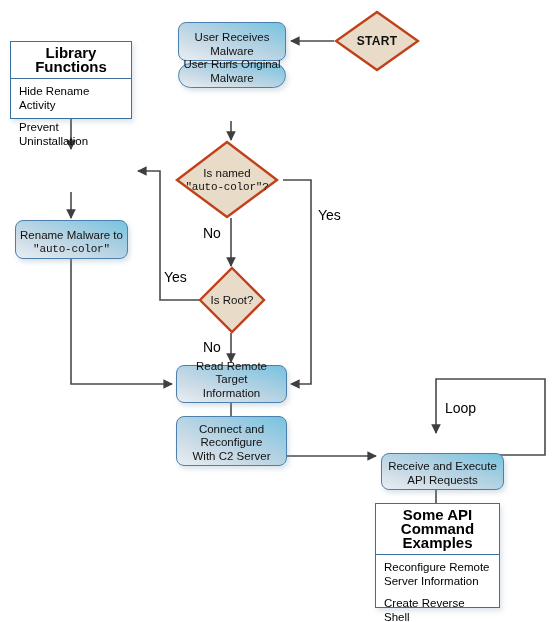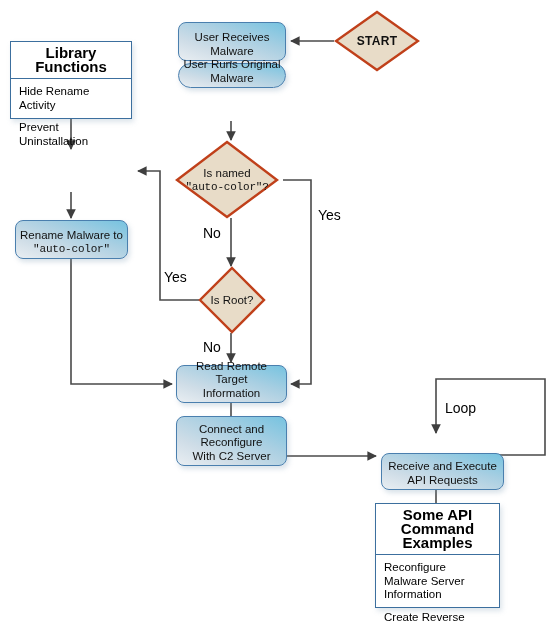--- a/index.html
+++ b/index.html
@@ -185,21 +185,21 @@
     </div>
   </div>
 
   <div class="panel" style="position:absolute;left:375px;top:503px;width:125px;height:105px;">
     <div class="phead">
       <span class="ln">Some API Command</span>
       <span class="ln">Examples</span>
     </div>
     <div class="pbody">
       <div class="pitem">
-        <span class="ln">Reconfigure Malware</span>
+        <span class="ln">Reconfigure Remote</span>
         <span class="ln">Server Information</span>
       </div>
       <div class="pitem">Create Reverse Shell</div>
       <div class="pitem">File Manipulation</div>
     </div>
   </div>
 
   <div class="edgelabel" style="left:203px;top:225px;">No</div>
   <div class="edgelabel" style="left:318px;top:207px;">Yes</div>
   <div class="edgelabel" style="left:164px;top:269px;">Yes</div>

